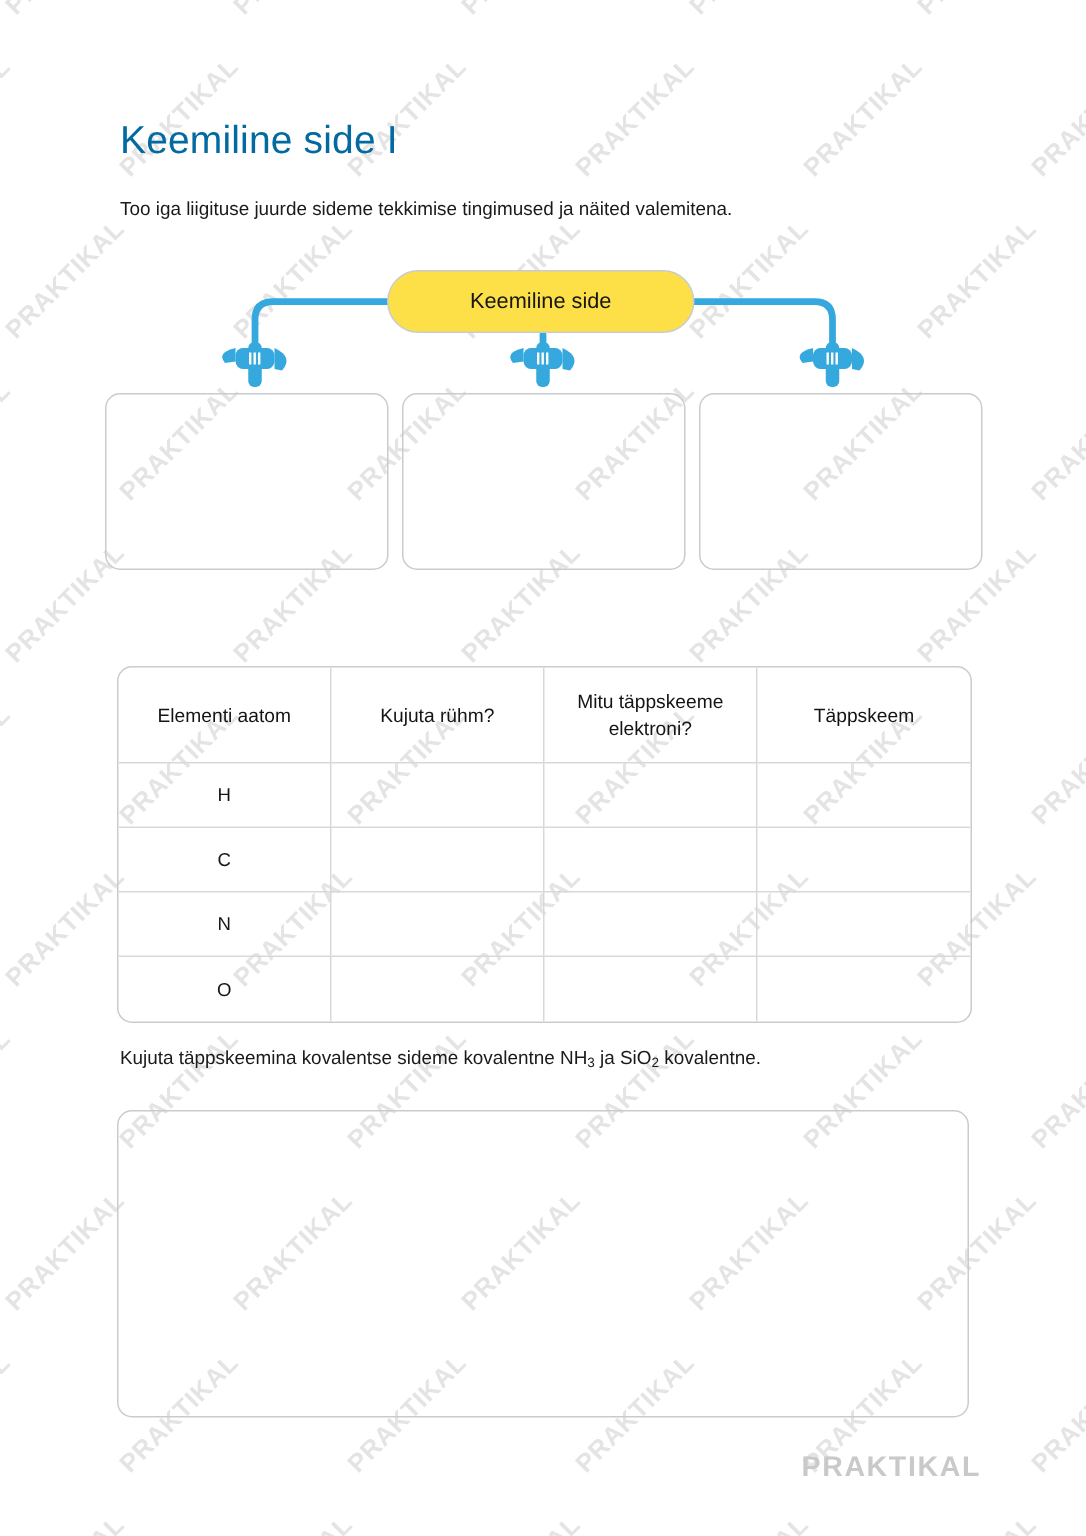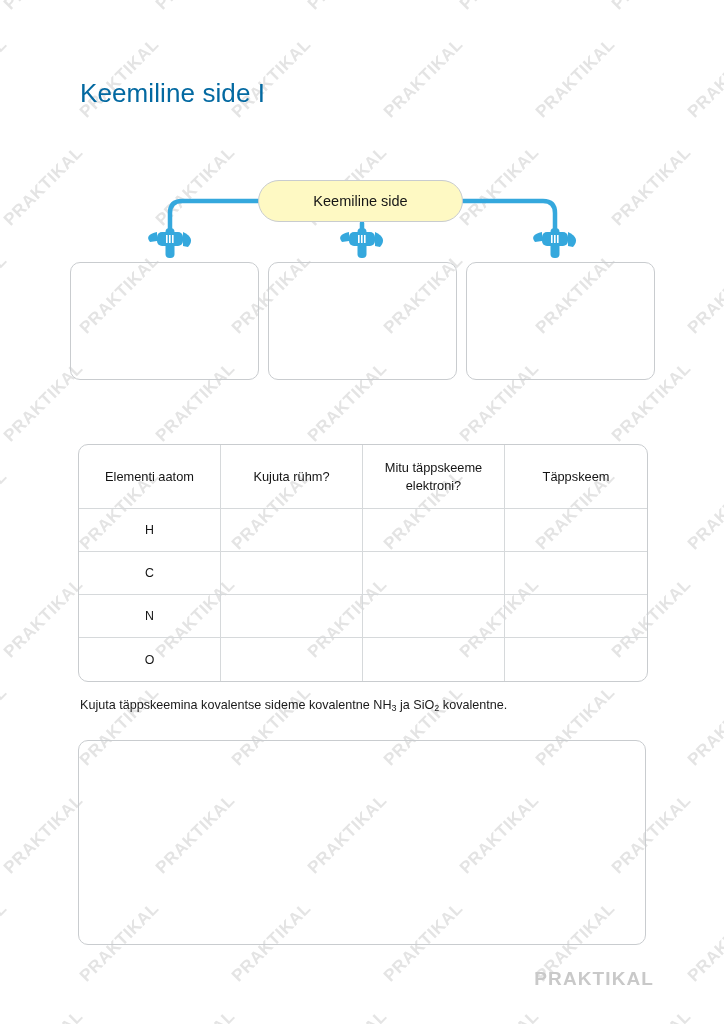--- a/index.html
+++ b/index.html
@@ -86,21 +86,21 @@
   #mindmap svg { position: absolute; left: 0; top: 0; }
 
   .node-box {
     position: absolute;
     left: 188px;
     top: 4px;
     width: 205px;
     height: 42px;
     border: 1px solid #c9cccf;
     border-radius: 21px;
-    background: #fef9c3;
+    background: #fde047;
     display: flex;
     align-items: center;
     justify-content: center;
     font-size: 14.5px;
     color: #161616;
   }
 
   
   .answer-row {
     position: absolute;
@@ -248,20 +248,21 @@
       <span class="wm" style="left: 304px; top: 1080px;">PRAKTIKAL</span>
       <span class="wm" style="left: 456px; top: 1080px;">PRAKTIKAL</span>
       <span class="wm" style="left: 608px; top: 1080px;">PRAKTIKAL</span>
     </div>
 
   <div id="content">
 
     <h1 class="page-title">Keemiline side I</h1>
 
     <div class="q-block" style="top:128px;">
+      <div class="q-sub">Too iga liigituse juurde sideme tekkimise tingimused ja näited valemitena.</div>
     </div>
 
     <div id="mindmap">
       <svg width="585" height="96" viewBox="0 0 585 96">
 
         <path d="M 188 25 L 112 25 Q 100 25 100 37 L 100 52" fill="none" stroke="#35a8dd" stroke-width="4.5" stroke-linecap="round"></path>
 
         <path d="M 292 47 L 292 52" fill="none" stroke="#35a8dd" stroke-width="4.5" stroke-linecap="round"></path>
 
         <path d="M 393 25 L 473 25 Q 485 25 485 37 L 485 52" fill="none" stroke="#35a8dd" stroke-width="4.5" stroke-linecap="round"></path>

